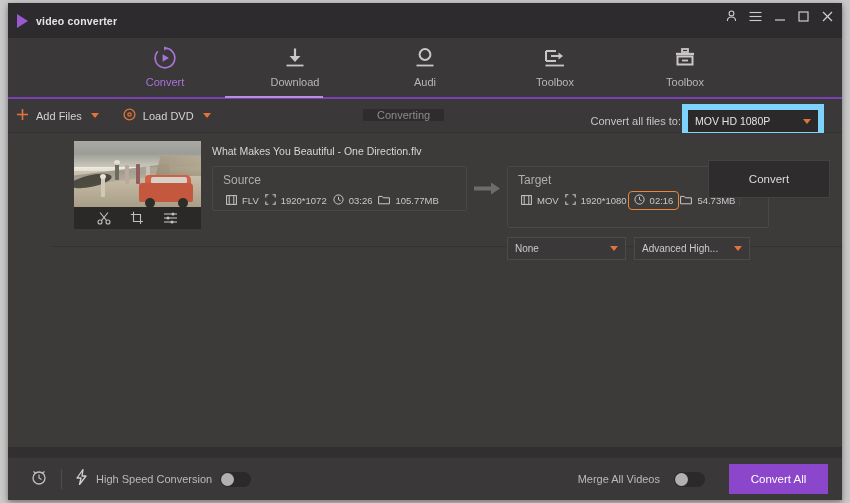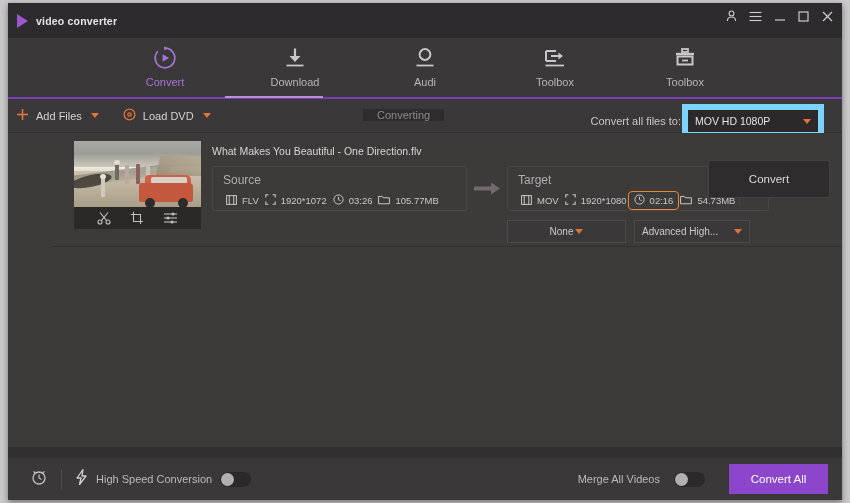--- a/index.html
+++ b/index.html
@@ -322,21 +322,21 @@
   }
   .panels { display: flex; align-items: flex-start; }
 
   .panel {
     border: 1px solid #4b4747;
     border-radius: 2px;
     padding: 6px 10px 7px 10px;
     box-sizing: border-box;
   }
   .panel-src { width: 255px; height: 45px; }
-  .panel-tgt { width: 262px; height: 45px; position: relative; }
+  .panel-tgt { width: 262px; height: 62px; position: relative; }
   .panel-title { font-size: 12px; color: #b0acaf; margin-bottom: 6px; }
   .meta-row { display: flex; align-items: center; }
   .meta {
     display: flex; align-items: center; gap: 5px;
     font-size: 9.5px; color: #cbc7ca;
     padding: 1px 3px;
   }
   .meta.highlight {
     border: 1.5px solid #e8873c;
     border-radius: 4px;
@@ -381,21 +381,21 @@
     background: #3b3839;
     border: 1px solid #4e4a4b;
     display: flex;
     align-items: center;
     justify-content: space-between;
     padding: 0 7px;
     font-size: 10px;
     color: #cdc9cc;
     cursor: default;
   }
-  .ms-none { width: 103px; justify-content: center; }
+  .ms-none { width: 103px; }
   .ms-audio { width: 100px; }
 
   .convert-btn {
     position: absolute;
     right: 12px;
     top: 27px;
     width: 120px;
     height: 36px;
     background: #2e2c2c;
     border: 1px solid #454142;

